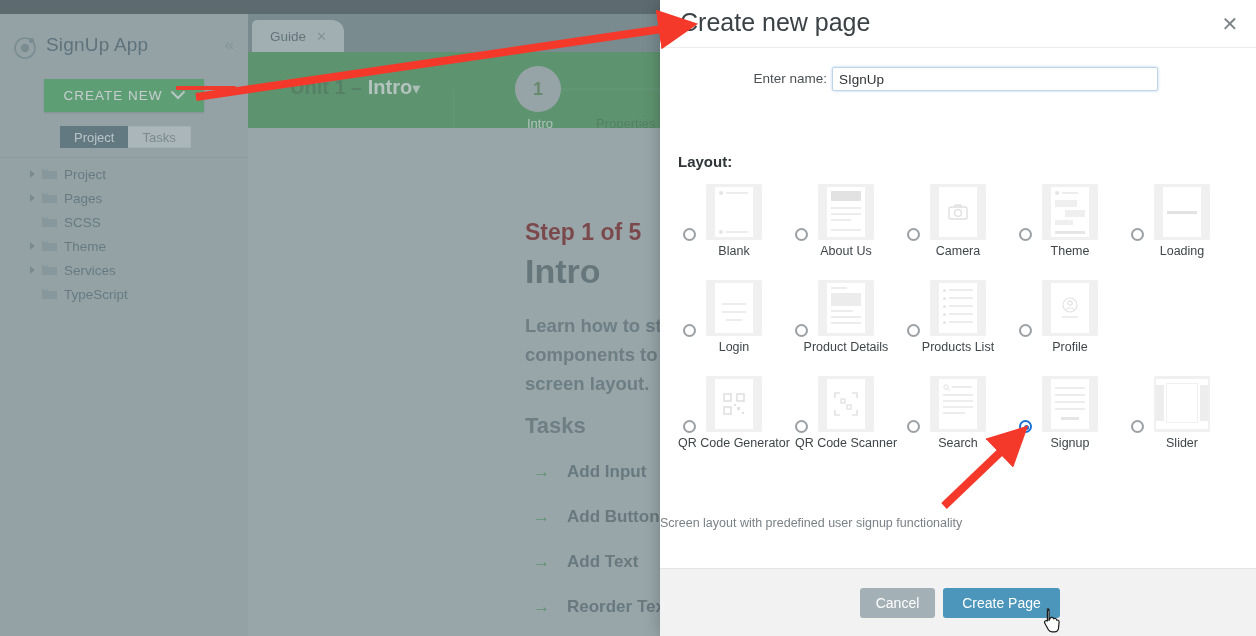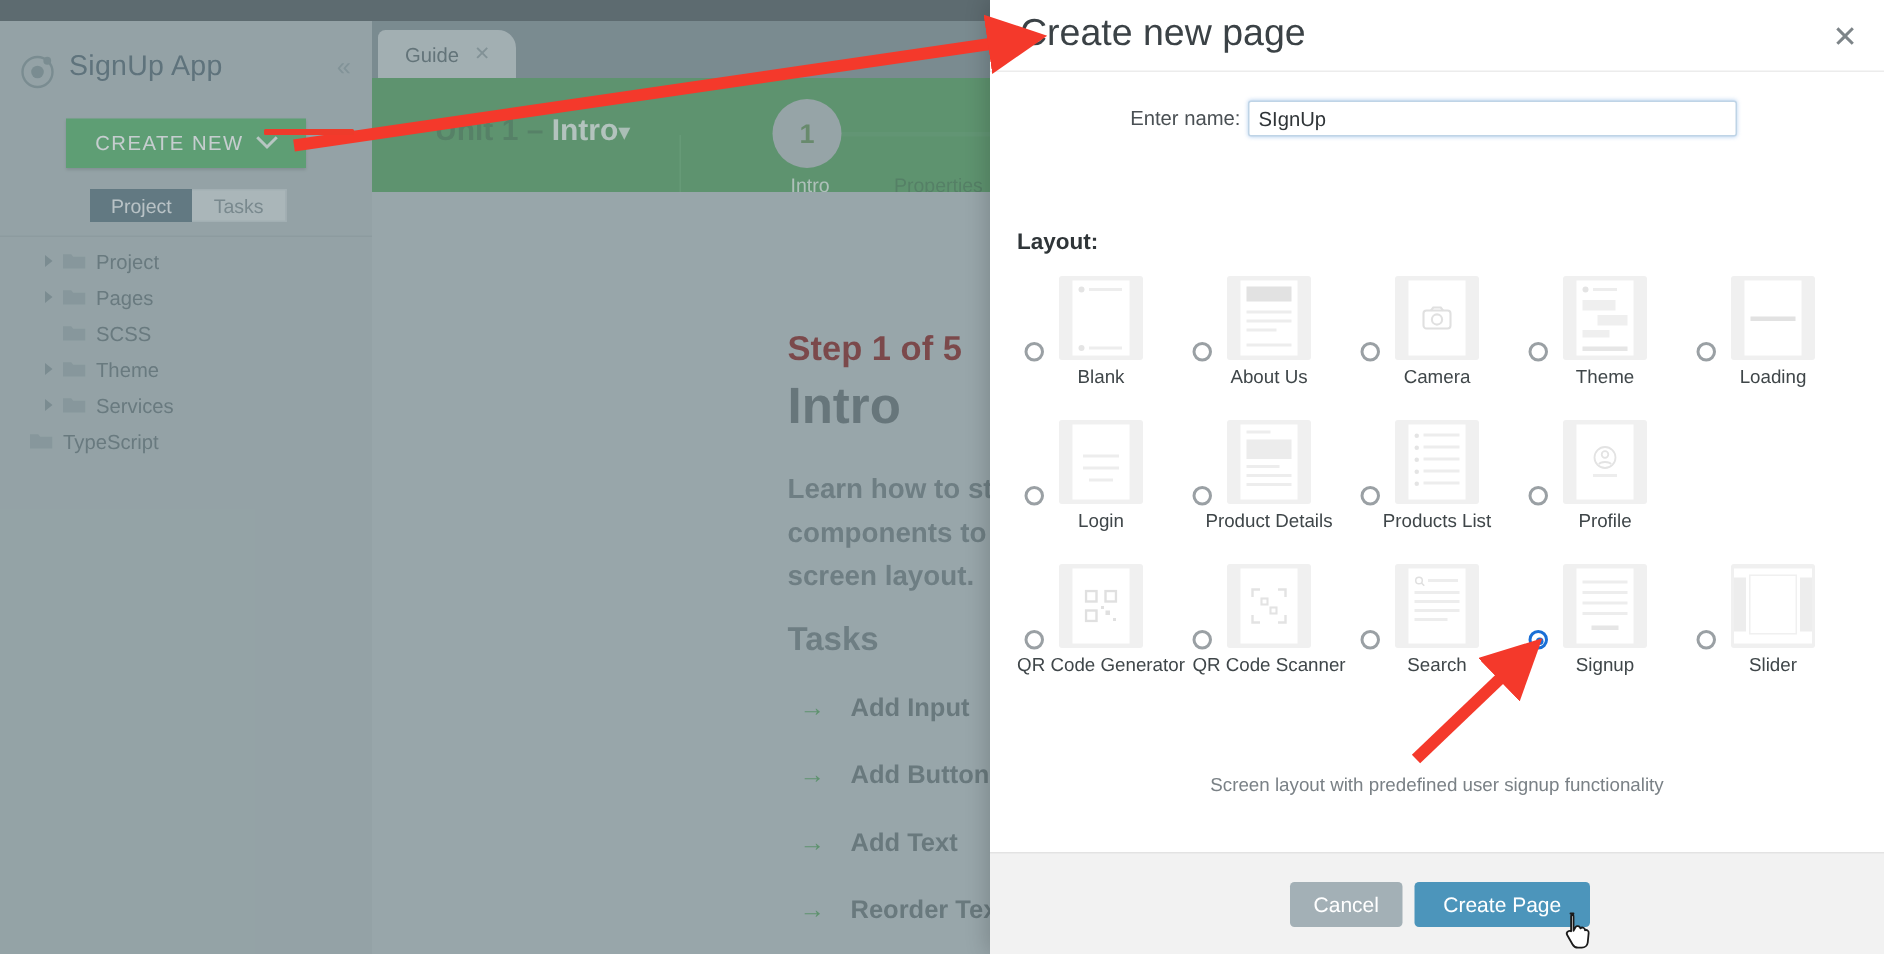--- a/index.html
+++ b/index.html
@@ -127,21 +127,21 @@
   }
   .thumb{position:absolute;left:28px;top:2px;width:56px;height:56px;background:#f0f0f0;border-radius:2px;}
   .thumb .screen{position:absolute;left:9px;top:3px;width:38px;height:50px;background:#ffffff;}
   .bar{position:absolute;background:#ededed;}
   .cell-lbl{
     position:absolute;left:0;top:62px;width:112px;text-align:center;font-size:12.5px;
     color:#3f4649;line-height:15px;
   }
 
   .desc{
-    position:absolute;left:0;top:516px;width:596px;text-align:center;font-size:12.5px;color:#7a8186;
+    position:absolute;left:0;top:516px;width:596px;text-align:left;font-size:12.5px;color:#7a8186;
   }
 
   .m-foot{position:absolute;left:0;top:568px;width:596px;height:68px;background:#f2f2f2;border-top:1px solid #e3e3e3;}
   .btn{
     position:absolute;top:19px;height:30px;border:none;border-radius:3px;color:#ffffff;
     font-size:14px;cursor:pointer;font-family:"Liberation Sans","DejaVu Sans",sans-serif;
   }
   .btn-cancel{left:200px;width:75px;background:#a3b0b6;}
   .btn-create{left:283px;width:117px;background:#4c95bb;}
 
@@ -232,21 +232,21 @@
         <span class="tw">
             <span class="tri"></span>
           </span>
         <span class="fold">
             <svg width="15" height="12" viewBox="0 0 15 12">
               <path d="M0 1.5h5.5l1.3 1.6H15V11H0z" fill="#93a3a7"></path>
             </svg>
           </span>
         <span>Services</span>
       </div>
-      <div class="tree-row" style="">
+      <div class="tree-row" style="padding-left:22px">
         <span class="tw"></span>
         <span class="fold">
             <svg width="15" height="12" viewBox="0 0 15 12">
               <path d="M0 1.5h5.5l1.3 1.6H15V11H0z" fill="#93a3a7"></path>
             </svg>
           </span>
         <span>TypeScript</span>
       </div>
     </div>
   </div>

